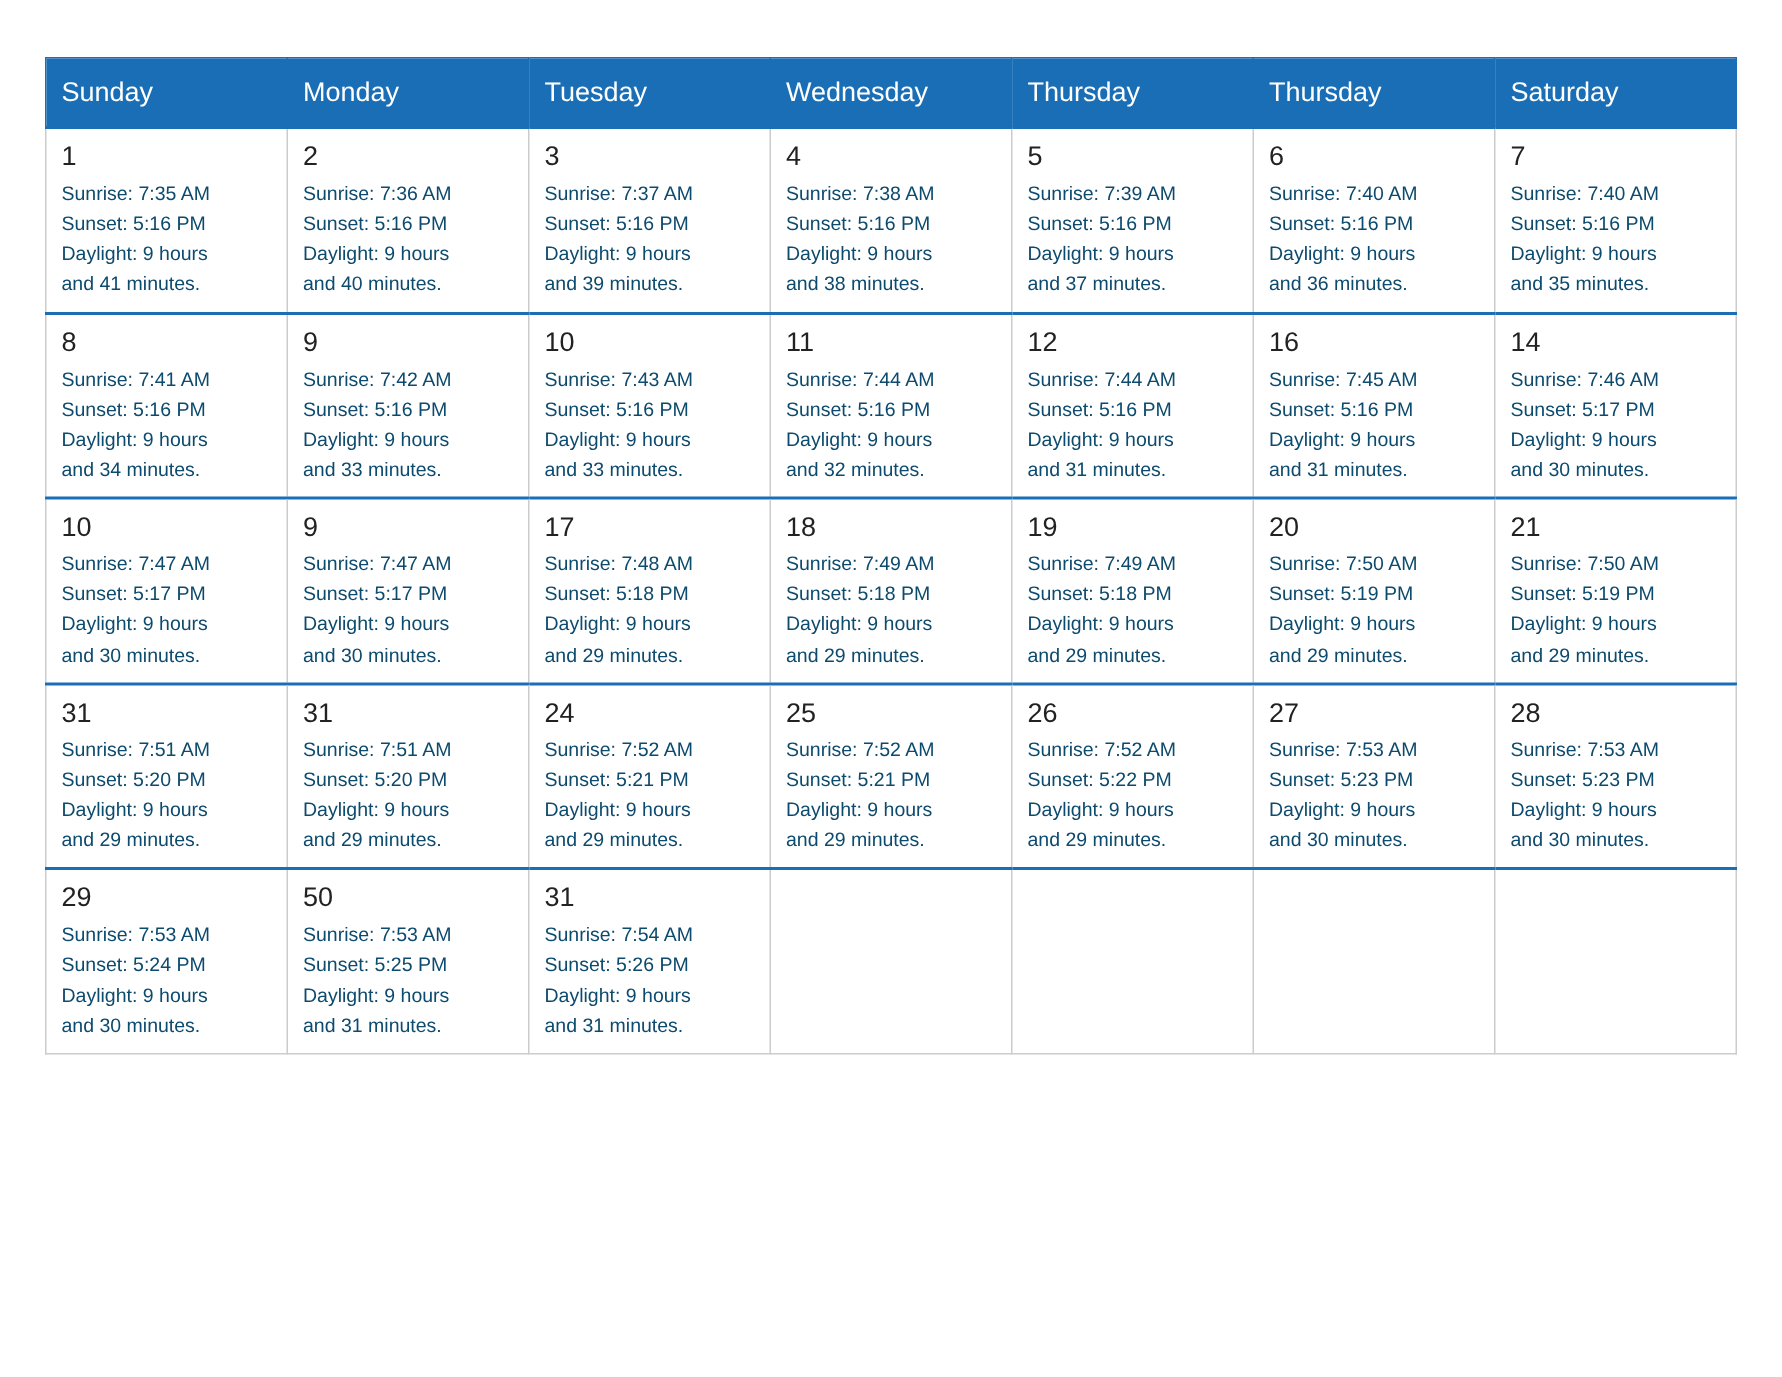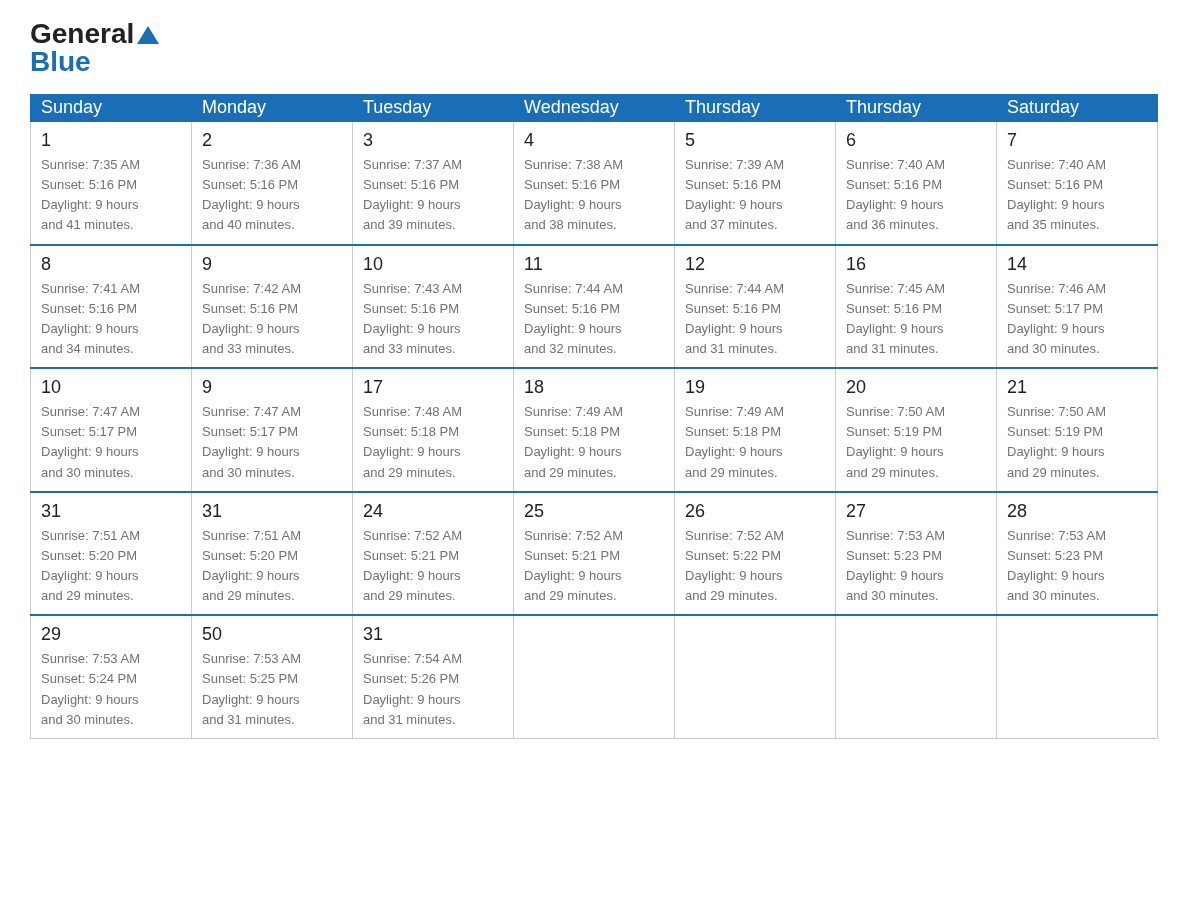--- a/index.html
+++ b/index.html
@@ -55,21 +55,21 @@
     .calendar {
       width: 100%;
       border-collapse: collapse;
       table-layout: fixed;
     }
     .calendar thead tr th {
       background: #1a6eb5;
       color: #fff;
       font-size: 18px;
       font-weight: normal;
-      padding: 2px 10px;
+      padding: 12px 10px;
       text-align: left;
       border: 1px solid #1a6eb5;
     }
     .calendar tbody tr td {
       vertical-align: top;
       padding: 8px 10px;
       border: 1px solid #ccc;
       border-top: 2px solid #1a6eb5;
       font-size: 13px;
       color: #222;
@@ -78,42 +78,31 @@
     }
     .day-number {
       font-size: 18px;
       font-weight: normal;
       margin-bottom: 4px;
       color: #222;
     }
     .day-info {
       font-size: 13px;
       line-height: 1.55;
-      color: #737373;
+      color: #0c4a6e;
     }
     .calendar tbody tr td.empty {
       background: #fff;
       border-top: 2px solid #1a6eb5;
     }
   </style>
 </head>
 <body>
 
 <div class="header">
-  <div class="logo">
-    <div class="logo-row">
-      <span class="logo-text-general">General</span>
-      <svg width="22" height="18" viewBox="0 0 22 18" style="margin-left:3px;margin-top:2px;">
-        <polygon points="0,18 11,0 22,18" fill="#1a6eb5"></polygon>
-      </svg>
-    </div>
-    <div>
-      <span class="logo-text-blue">Blue</span>
-    </div>
-  </div>
   <div class="title-block">
   </div>
 </div>
 
 <table class="calendar">
   <thead>
     <tr id="header-row">
     <th>Sunday</th>
         <th>Monday</th>
         <th>Tuesday</th>

